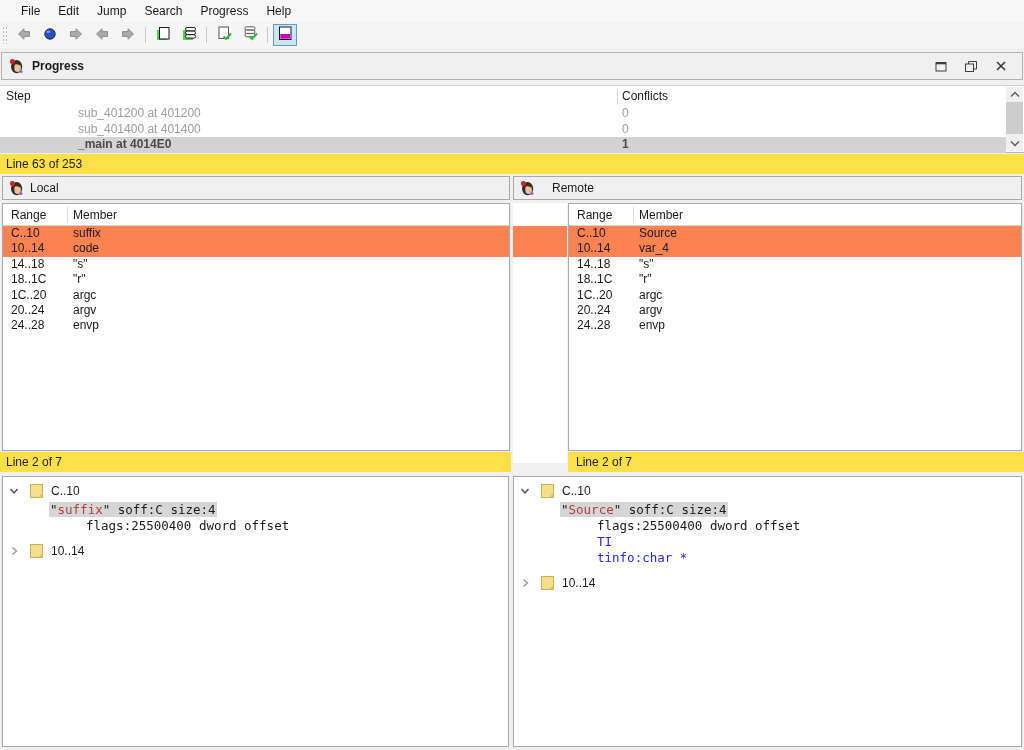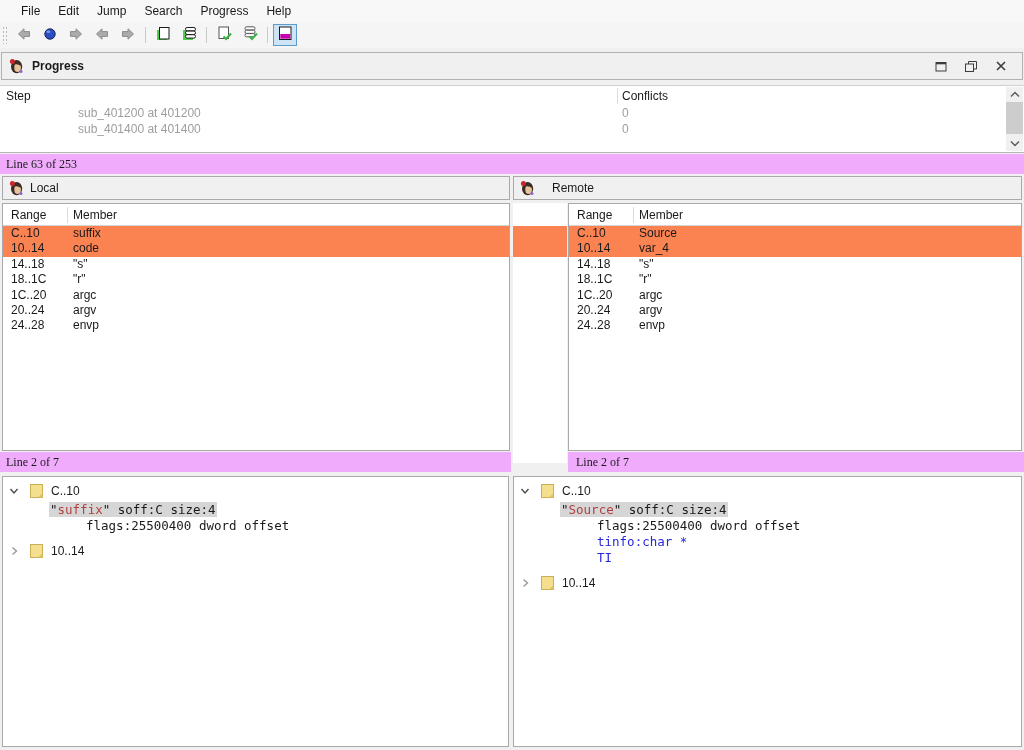--- a/index.html
+++ b/index.html
@@ -37,21 +37,21 @@
   .step-header .h-sep  { position:absolute; left:617px; top:2px; width:1px; height:16px; background:#dcdcdc; }
   .step-rows { position:absolute; left:0; top:20px; right:18px; }
   .step-row { position:relative; height:15.6px; line-height:15.6px; color:#9d9d9d; }
   .step-row .s-name { position:absolute; left:78px; white-space:nowrap; }
   .step-row .s-conf { position:absolute; left:622px; }
   .step-row.selected { background:var(--selection-gray); color:#4a4a4a; font-weight:bold; }
   .v-scrollbar { position:absolute; top:1px; right:1px; bottom:1px; width:17px; background:#f0f0f0; }
   .sb-arrow { height:15px; display:flex; align-items:center; justify-content:center; }
   .sb-thumb { position:absolute; left:0; width:17px; background:#cdcdcd; }
 
-  .statusbar { position:absolute; height:20px; line-height:20px; background:#f0abfc; white-space:nowrap;font-family:Liberation Serif, serif; }
+  .statusbar { position:absolute; height:20px; line-height:20px; background:#fde047; white-space:nowrap; }
   #status-top   { left:0;   top:154px; width:1024px; padding-left:6px; }
   #status-left  { left:0;   top:452px; width:511px;  padding-left:6px; }
   #status-right { left:568px; top:452px; width:456px; padding-left:8px; }
 
   
   .pane-header { position:absolute; top:176px; height:24px; background:#f0f0f0;
                  border:1px solid #a9a9a9; display:flex; align-items:center; }
   #local-header  { left:2px;   width:508px; }
   #remote-header { left:513px; width:509px;gap:11px; }
   .pane-header .ph-label { margin-left:6px; }
@@ -211,20 +211,24 @@
   </div>
   <div class="step-rows" id="step-rows">
       <div class="step-row">
         <span class="s-name">sub_401200 at 401200</span>
         <span class="s-conf">0</span>
       </div>
       <div class="step-row">
         <span class="s-name">sub_401400 at 401400</span>
         <span class="s-conf">0</span>
       </div>
+      <div class="step-row selected">
+        <span class="s-name">_main at 4014E0</span>
+        <span class="s-conf">1</span>
+      </div>
     </div>
   <div class="v-scrollbar">
     <div class="sb-arrow">
       <svg width="10" height="7" viewBox="0 0 10 7">
           <polyline points="1,5.5 5,1.5 9,5.5" fill="none" stroke="#5a5a5a" stroke-width="1.4"></polyline>
         </svg>
     </div>
     <div class="sb-thumb" style="top:15px;height:32px;"></div>
     <div class="sb-arrow" style="position:absolute;bottom:0;left:0;right:0;">
       <svg width="10" height="7" viewBox="0 0 10 7">
@@ -383,22 +387,22 @@
       <span class="folder">
         <svg width="13" height="14" viewBox="0 0 13 14">
           <rect x="0.5" y="0.5" width="12" height="13" fill="#f3df8e" stroke="#cbaf56"></rect>
           <path d="M8 13.5 L12.5 13.5 L12.5 9 Z" fill="#dfc368"></path>
         </svg>
       </span>
       <span class="label">C..10</span>
     </div>
     <div class="tree-detail"><span class="hl"><span style="color: rgb(26, 26, 26);">"</span><span style="color: var(--member-name-red);">Source</span><span style="color: rgb(26, 26, 26);">"</span><span style="color: rgb(26, 26, 26);"> soff:C size:4</span></span></div>
     <div class="tree-detail indent1"><span style="color: rgb(26, 26, 26);">flags:25500400 dword offset</span></div>
+    <div class="tree-detail indent1"><span style="color: var(--type-info-blue);">TI</span></div>
     <div class="tree-detail indent1"><span style="color: var(--type-info-blue);">tinfo:char *</span></div>
-    <div class="tree-detail indent1"><span style="color: var(--type-info-blue);">TI</span></div>
     <div class="tree-gap"></div>
     <div class="tree-node">
       <span class="chev">
         <svg width="12" height="12" viewBox="0 0 12 12">
           <polyline points="4.5,2.5 8.5,6 4.5,9.5" fill="none" stroke="#9a9a9a" stroke-width="1.4"></polyline>
         </svg>
       </span>
       <span class="folder">
         <svg width="13" height="14" viewBox="0 0 13 14">
           <rect x="0.5" y="0.5" width="12" height="13" fill="#f3df8e" stroke="#cbaf56"></rect>

